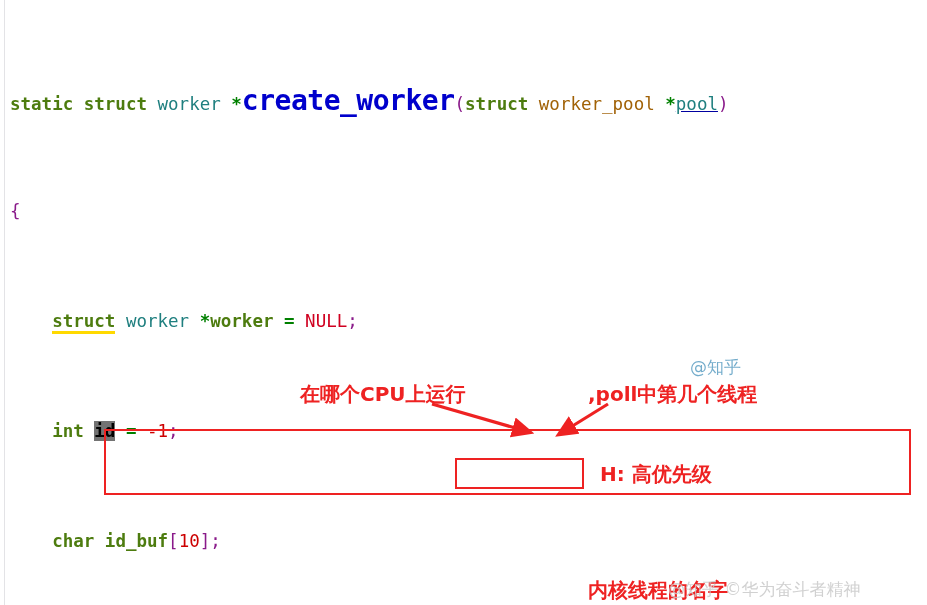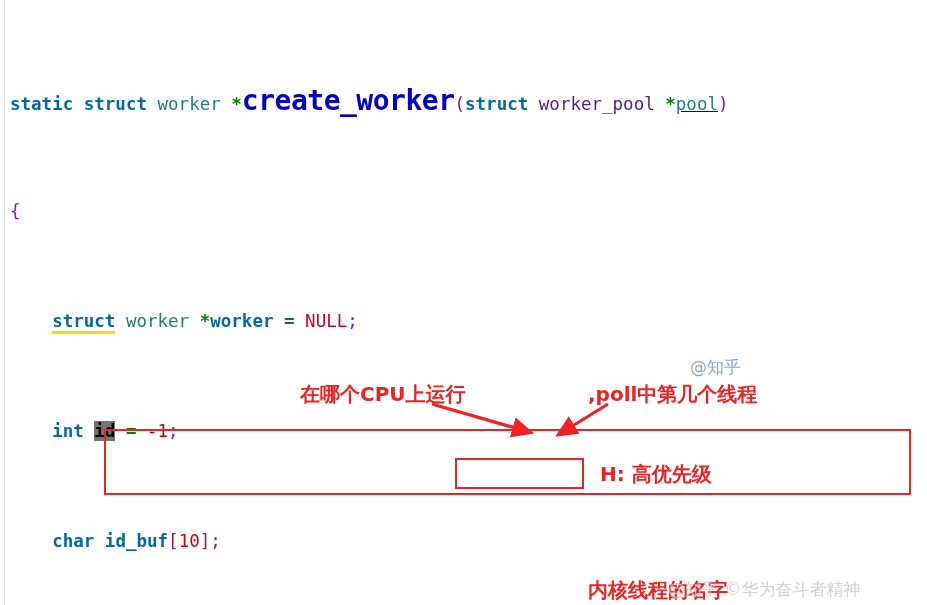--- a/index.html
+++ b/index.html
@@ -22,22 +22,22 @@
   .code{
     position:absolute;left:10px;top:2px;
     font-size:17.5px;
     line-height:22px;
     white-space:pre;
     letter-spacing:0px;
   }
   .ln{height:22px;white-space:pre;}
 
   
-  .kw      {color:#0369a1;font-weight:bold;}        
-  .typ     {color:#4c1d95;}                          
+  .kw      {color:#4d7c0f;font-weight:bold;}        
+  .typ     {color:#a16207;}                          
   .ident   {color:#1f7f7f;}         
   .punc    {color:#8a1a8a;}                          
   .op      {color:#008000;font-weight:bold;}         
   .num     {color:#cc0000;}                          
   .const   {color:#d00020;}                     
   .hl      {background:#737373;color:#000000;font-weight:bold;} 
   .uline   {text-decoration:underline;text-decoration-color:#0000a0;}
   .ylu     {border-bottom:3px solid #ffd900;}
   .bigfn   {color:#0000cc;font-weight:bold;font-size:28px;letter-spacing:-0.5px;}
 

